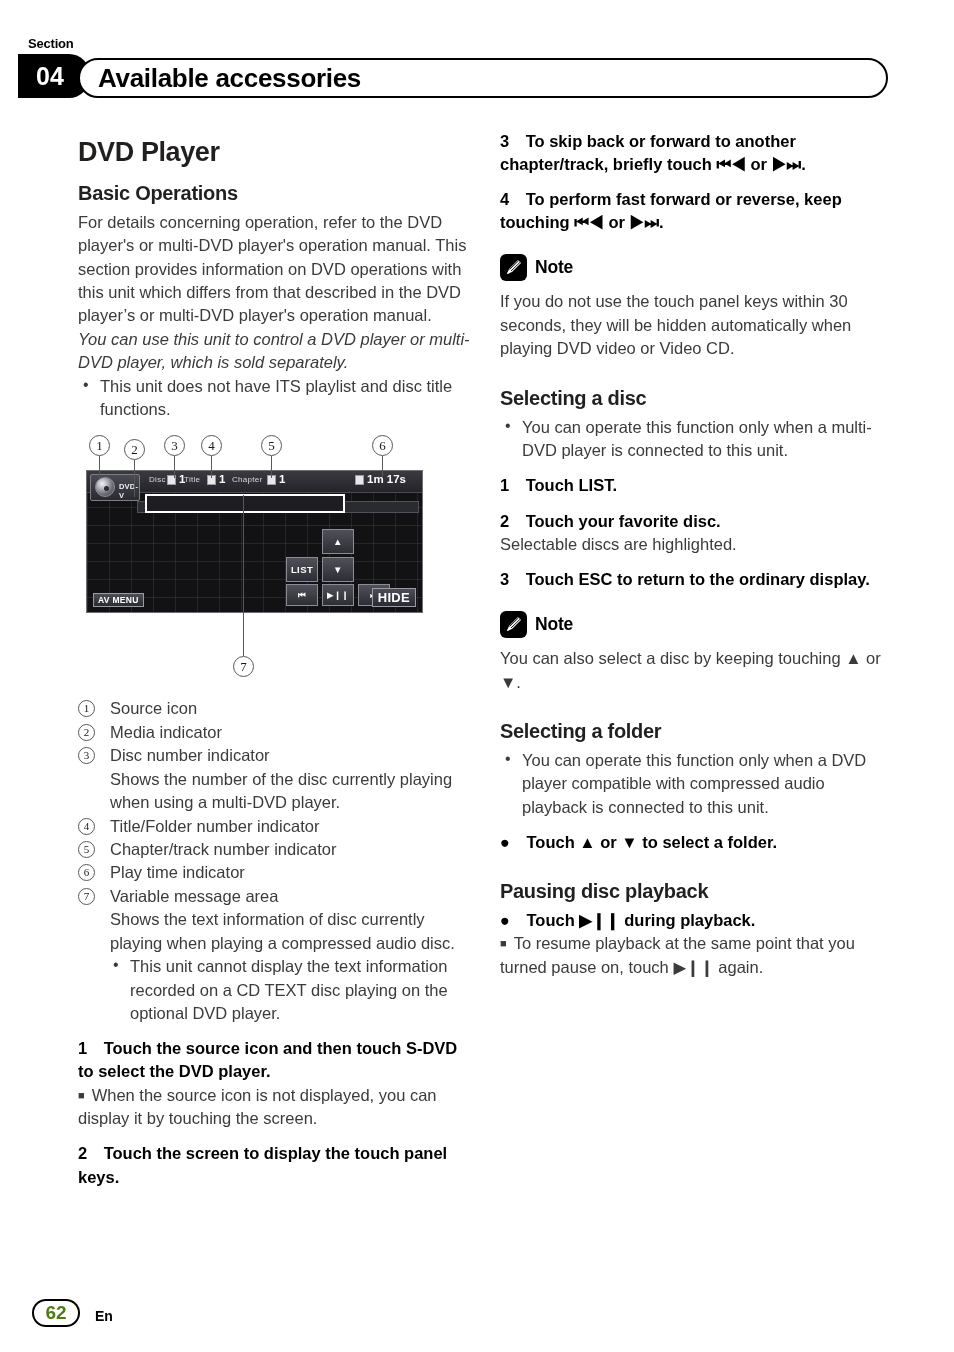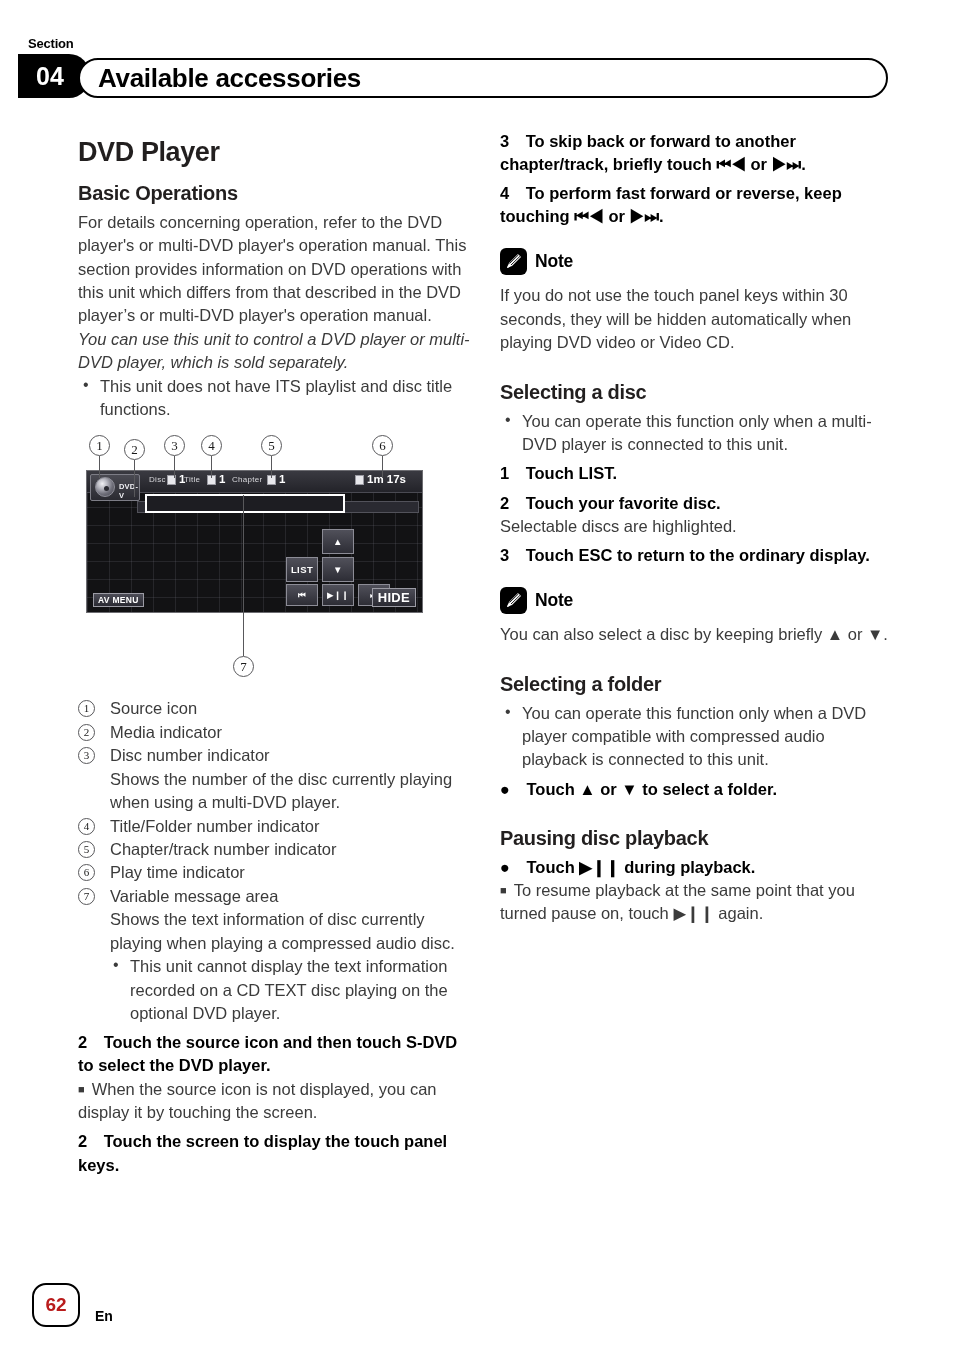--- a/index.html
+++ b/index.html
@@ -51,21 +51,21 @@
   }
   h2.sub-title {
     font-size:20px; font-weight:bold; margin:0 0 6px 0;
     letter-spacing:-0.3px; line-height:1.15;
   }
   h2.sub-title.spaced { margin-top:26px; }
 
   p.body  { font-size:16.5px; line-height:1.42; margin:0; color:#3b3b3b; }
   p.body.ital { font-style:italic; }
   p.step  { font-size:16.5px; line-height:1.40; margin:0; font-weight:bold; color:#000; }
-  p.gap   { margin-top:6px; }
+  p.gap   { margin-top:12px; }
 
   ul.bullets { margin:0; padding:0; list-style:none; }
   ul.bullets li {
     font-size:16.5px; line-height:1.42; color:#3b3b3b;
     padding-left:22px; position:relative;
   }
   ul.bullets li::before {
     content:"\2022"; position:absolute; left:5px; top:-1px; font-size:16px;
   }
   ul.bullets.indented { margin-left:30px; }
@@ -189,22 +189,22 @@
     border:1.2px solid #58585b; background:#fff;
     font-size:11px; line-height:15px; text-align:center; color:#1a1a1a;
     font-family:"Liberation Serif", serif;
   }
   ol.keylist li .desc { display:block; }
 
   
   #footer { position:absolute; left:0; bottom:0; width:954px; height:70px; }
   #page-num {
     position:absolute; left:32px; bottom:25px;
-    width:48px; height:44px; border:2px solid #000; border-radius:14px;
-    font-size:19px; font-weight:bold; color:#b91c1c;
+    width:48px; height:28px; border:2px solid #000; border-radius:14px;
+    font-size:19px; font-weight:bold; color:#4d7c0f;
     display:flex; align-items:center; justify-content:center;
   }
   #lang-code {
     position:absolute; left:95px; bottom:28px;
     font-size:14px; font-weight:bold; color:#000;
   }
   .glyph { font-family:"DejaVu Sans", sans-serif; }
 </style>
 </head>
 <body>
@@ -316,21 +316,21 @@
       <span class="cnum">7</span>
       <span>Variable message area</span>
       <span class="desc">Shows the text information of disc currently playing when playing a compressed audio disc.</span>
     </li>
   </ol>
 
   <ul class="bullets indented">
     <li>This unit cannot display the text information recorded on a CD TEXT disc playing on the optional DVD player.</li>
   </ul>
 
-  <p class="step gap">2 Touch the source icon and then touch S-DVD to select the DVD player.</p>
+  <p class="step gap">1 Touch the source icon and then touch S-DVD to select the DVD player.</p>
   <p class="sq"><span class="sqm">■</span><span>When the source icon is not displayed, you can display it by touching the screen.</span></p>
 
   <p class="step gap">2 Touch the screen to display the touch panel keys.</p>
 </div>
 
 <div class="col" id="col-right">
 
   <p class="step">3 To skip back or forward to another chapter/track, briefly touch ⏮◀ or ▶⏭.</p>
   <p class="step gap">4 To perform fast forward or reverse, keep touching ⏮◀ or ▶⏭.</p>
 
@@ -361,21 +361,21 @@
     <div class="note-icon">
       <svg width="19" height="19" viewBox="0 0 19 19" xmlns="http://www.w3.org/2000/svg">
         <polygon points="3,16 5,11 14,2 17,5 8,14" fill="#ffffff"></polygon>
         <line x1="5.5" y1="11.5" x2="14.5" y2="2.8" stroke="#000" stroke-width="0.9"></line>
         <line x1="7" y1="13" x2="16" y2="4.3" stroke="#000" stroke-width="0.9"></line>
         <polygon points="3,16 4.2,12.8 6.2,14.8" fill="#ffffff"></polygon>
       </svg>
     </div>
     <span class="note-label">Note</span>
   </div>
-  <p class="body">You can also select a disc by keeping briefly ▲ or ▼.</p>
+  <p class="body">You can also select a disc by keeping touching ▲ or ▼.</p>
 
   <h2 class="sub-title spaced">Selecting a folder</h2>
   <ul class="bullets">
     <li>You can operate this function only when a DVD player compatible with compressed audio playback is connected to this unit.</li>
   </ul>
 
   <p class="step gap"><span>●</span><span> Touch ▲ or ▼ to select a folder.</span></p>
 
   <h2 class="sub-title spaced">Pausing disc playback</h2>
   <p class="step"><span>●</span><span> Touch ▶❙❙ during playback.</span></p>

